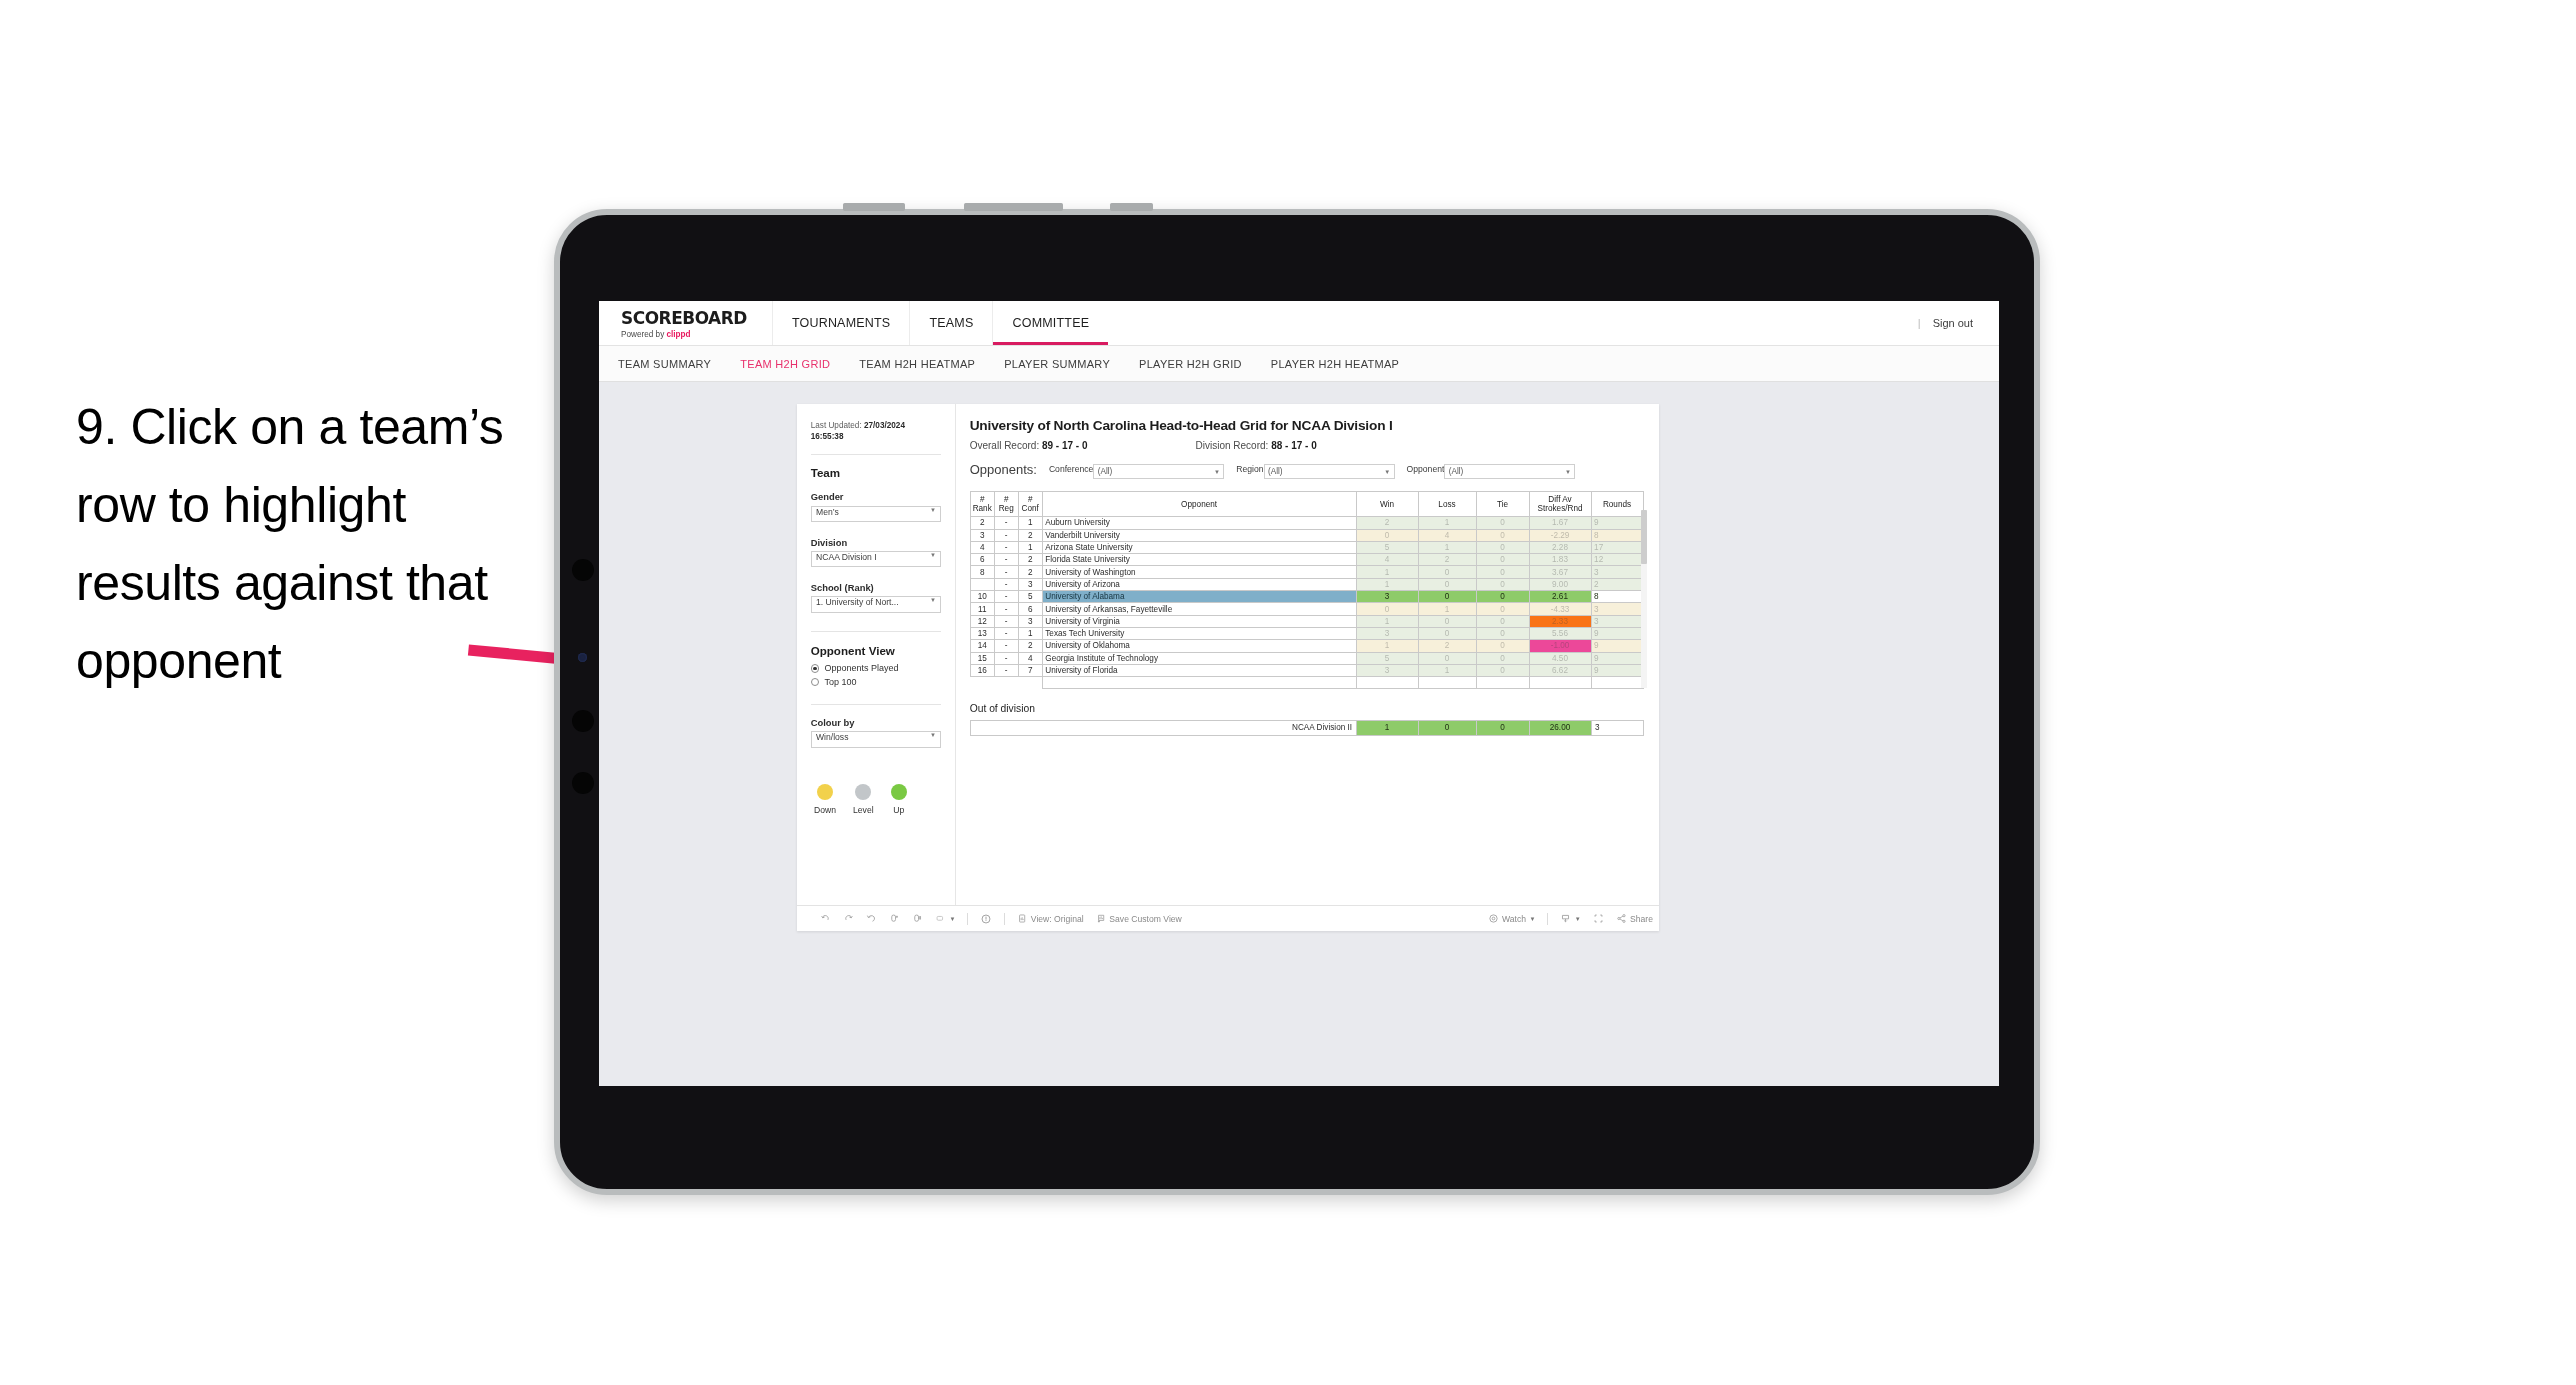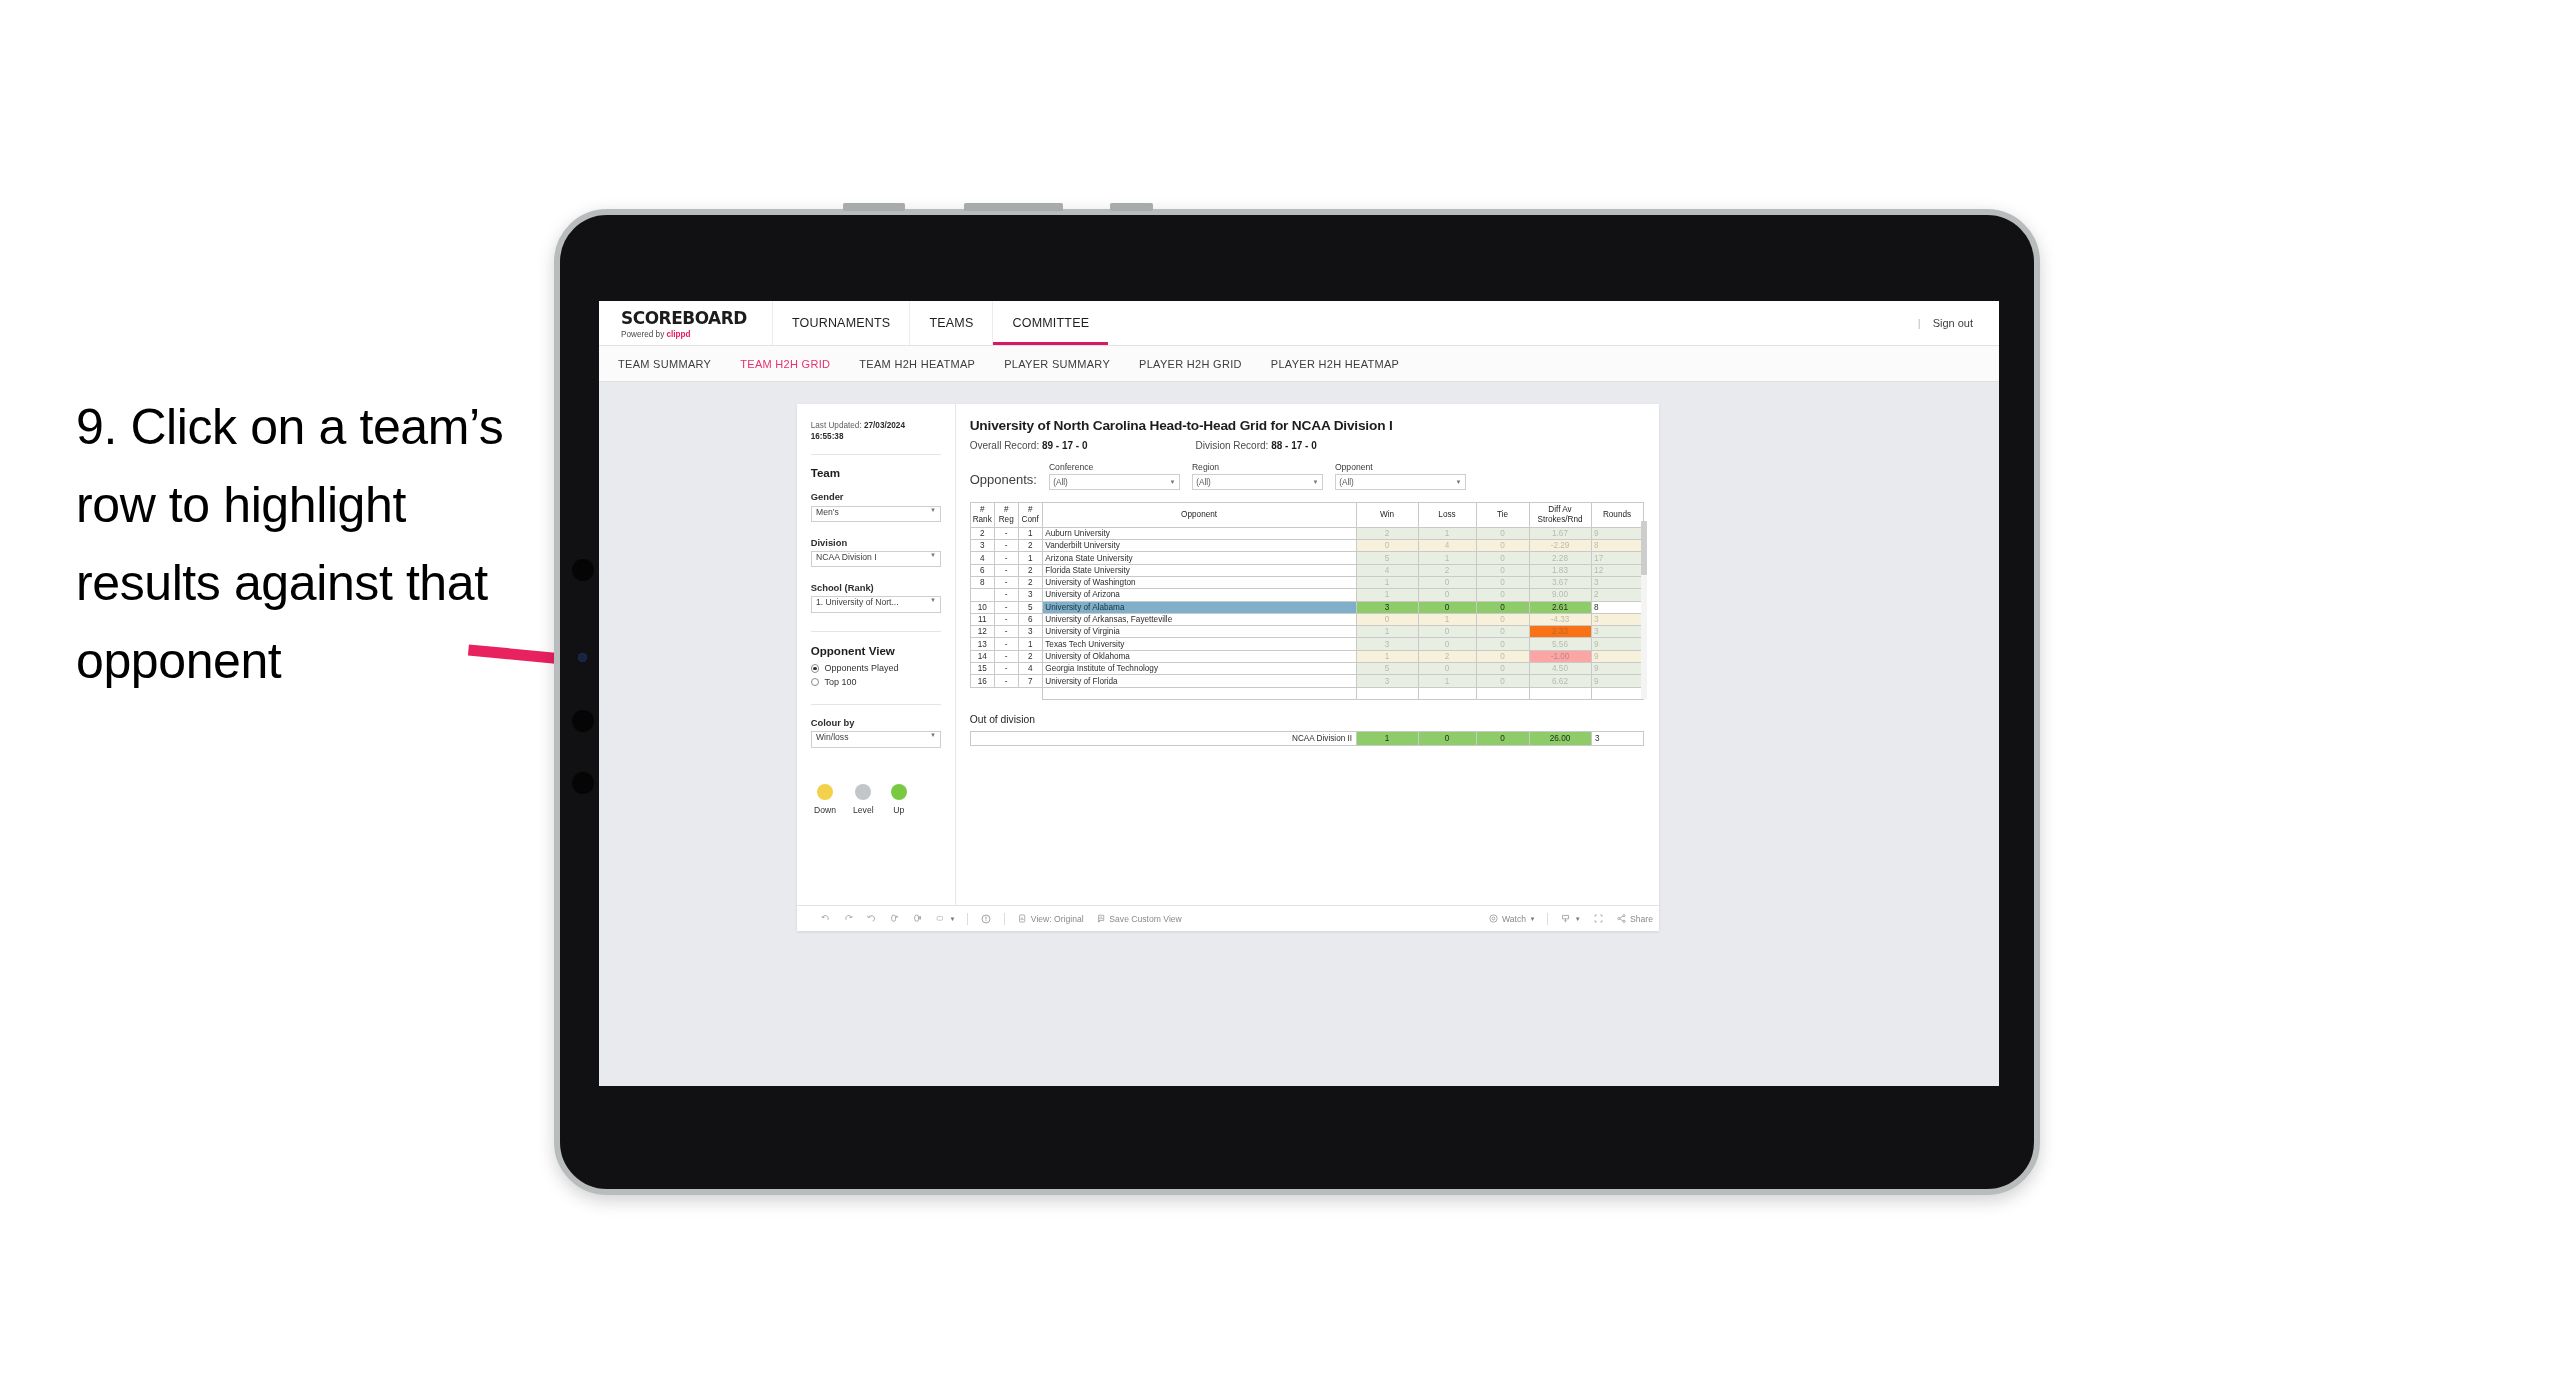--- a/index.html
+++ b/index.html
@@ -145,21 +145,21 @@
 
   
   #vizmain { flex: 1; padding: 13.7px 15.5px 0 13.7px; min-width: 0; position: relative; }
   #viz-title { font-size: 13.7px; font-weight: bold; color: #1d1d1d; letter-spacing: -0.2px; }
   #records { display: flex; margin-top: 7.7px; font-size: 10px; color: #4a4a4a; }
   #records .rec { margin-right: 108px; }
   #records b { color: #1c1c1c; font-weight: bold; }
 
   #opp-filters { display: flex; align-items: flex-end; gap: 12px; margin-top: 10.3px; }
   #opp-label { font-size: 13px; color: #3d3d3d; padding-bottom: 2.6px; }
-  .opp-col { display: flex; flex-direction: column; }
+  .opp-col { display: flex; }
   .opp-col .flabel { font-size: 8.6px; font-weight: normal; color: #3a3a3a; margin-bottom: 2.6px; }
   .opp-select {
     width: 131px; height: 15.5px; border: 0.9px solid #cfcfcf; background: #fff;
     display: flex; align-items: center; justify-content: space-between;
     padding: 0 3.4px; font-size: 8.2px; color: #565656; cursor: pointer;
   }
 
   
   #grid-wrap { margin-top: 12px; position: relative; }
   table.grid { border-collapse: collapse; width: 100%; table-layout: fixed; font-size: 8.2px; color: #2c2c2c; }
@@ -498,21 +498,21 @@
                     <td class="rounds" style="background: rgb(232, 239, 226);">9</td>
                   </tr>
                   <tr class="dim">
                     <td class="rank">14</td>
                     <td class="reg">-</td>
                     <td class="conf">2</td>
                     <td class="opp">University of Oklahoma</td>
                     <td class="num" style="background: rgb(247, 240, 218);">1</td>
                     <td class="num" style="background: rgb(247, 240, 218);">2</td>
                     <td class="num" style="background: rgb(247, 240, 218);">0</td>
-                    <td class="num" style="background: #fca5a5;">-1.00</td>
+                    <td class="num" style="background: #ec4899;">-1.00</td>
                     <td class="rounds" style="background: rgb(247, 240, 218);">9</td>
                   </tr>
                   <tr class="dim">
                     <td class="rank">15</td>
                     <td class="reg">-</td>
                     <td class="conf">4</td>
                     <td class="opp">Georgia Institute of Technology</td>
                     <td class="num" style="background: rgb(232, 239, 226);">5</td>
                     <td class="num" style="background: rgb(232, 239, 226);">0</td>
                     <td class="num" style="background: rgb(232, 239, 226);">0</td>

